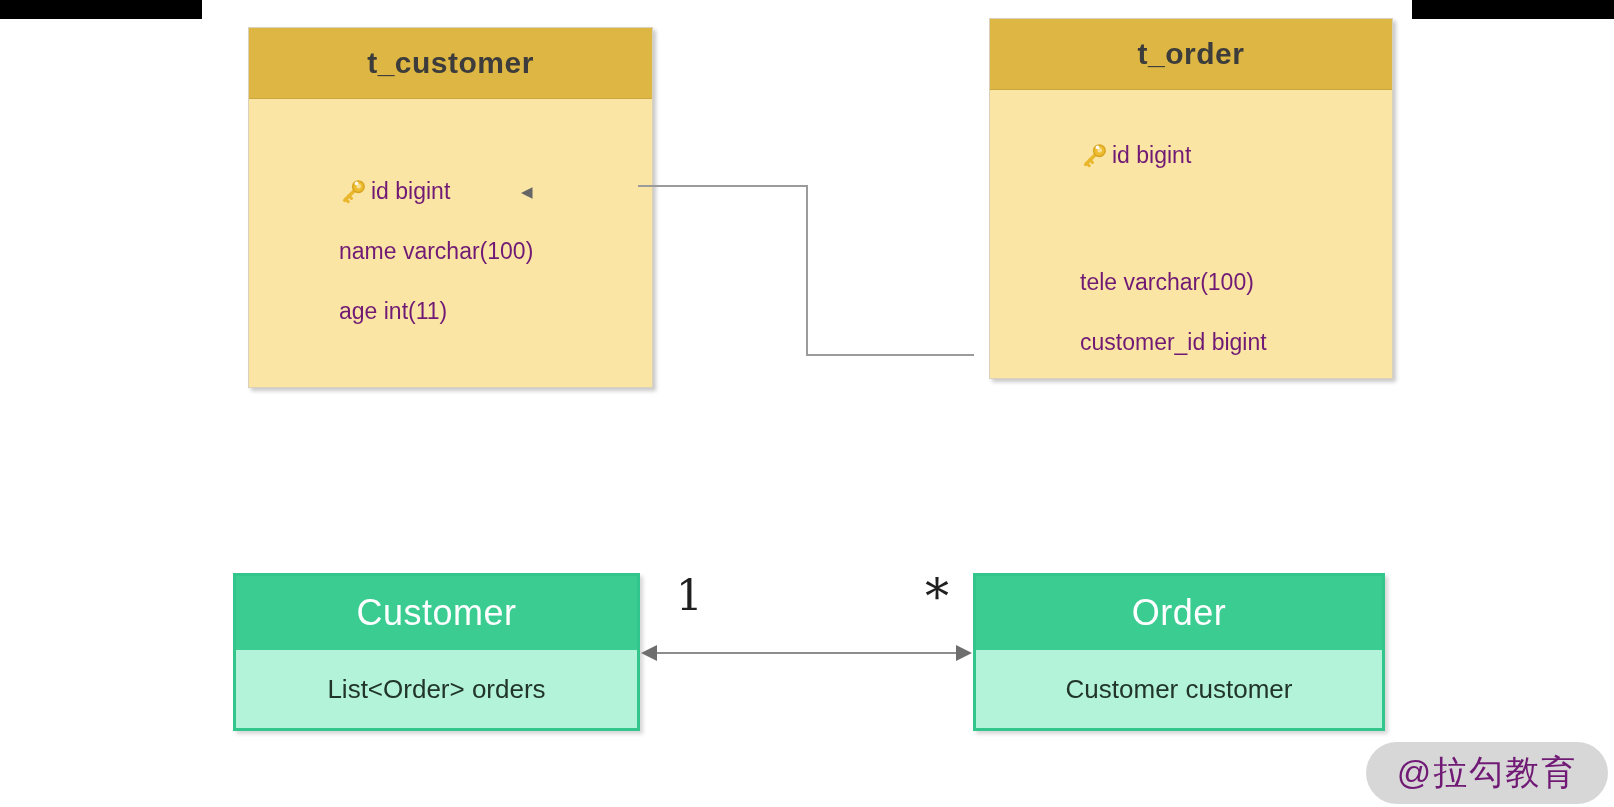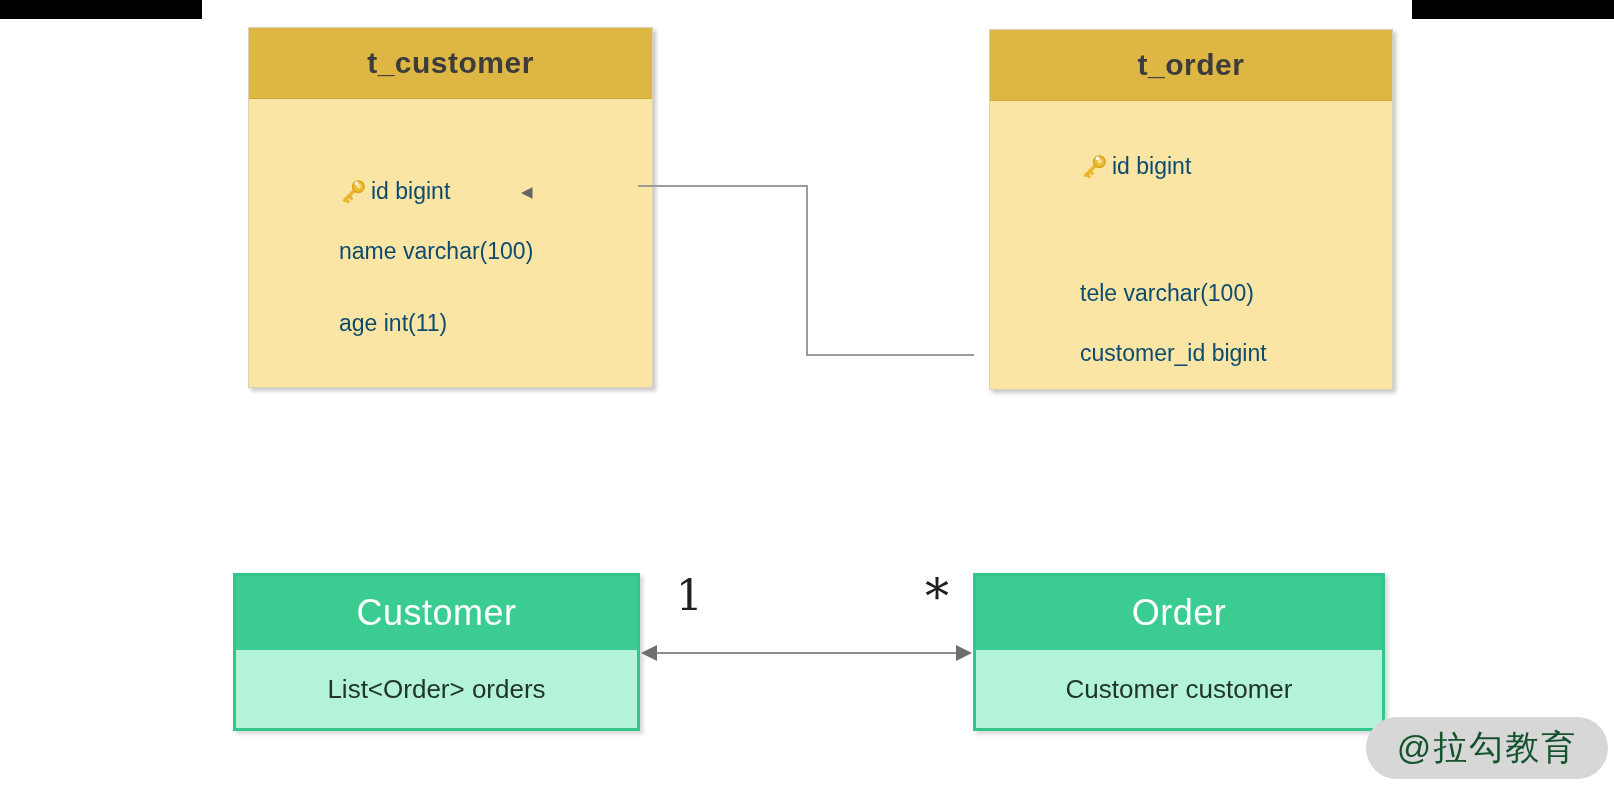--- a/index.html
+++ b/index.html
@@ -12,21 +12,21 @@
   .corner-bar.left { left:0; }
   .corner-bar.right { right:0; }
 
   
   .er-table { position:absolute; background:#FAE5A4; border:1px solid #d9d2b8;
               box-shadow:3px 3px 4px rgba(0,0,0,0.22);margin-left:15px; }
   .er-header { height:71px; background:#DDB643; border-bottom:1px solid rgba(0,0,0,0.08);
                display:flex; align-items:center; justify-content:center;
                font-size:30px; font-weight:600; color:#3C3C3C; letter-spacing:0.5px; }
   .er-field { position:absolute; left:90px; height:30px; display:flex; align-items:center;
-              font-size:23px; color:#0c4a6e; white-space:nowrap; }
+              font-size:23px; color:#701a75; white-space:nowrap; }
   .key-icon { width:30px; height:30px; display:inline-block; margin-right:2px; flex:0 0 auto; }
   .pk-marker { position:absolute; left:272px; top:156px; font-size:15px; color:#666666; line-height:1; }
 
   
   .conn { position:absolute; background:#9B9B9B; }
 
   
   .uml-class { position:absolute; width:404px; height:158px; background:#B3F3D9;
                border:3px solid #32C58C; box-shadow:3px 3px 4px rgba(0,0,0,0.16); }
   .uml-header { height:74px; background:#3BCC92; display:flex; align-items:center; justify-content:center;
@@ -36,23 +36,23 @@
 
   
   .assoc-line { position:absolute; height:2px; background:#8D8D8D; }
   .arrowhead { position:absolute; width:0; height:0; border-top:8px solid transparent; border-bottom:8px solid transparent; }
   .arrowhead.west { border-right:16px solid #6E6E6E; }
   .arrowhead.east { border-left:16px solid #6E6E6E; }
   .multiplicity { position:absolute; font-family:"DejaVu Serif","Liberation Serif",serif;
                   color:#1F1F1F; line-height:1; }
 
   
-  .watermark { position:absolute; left:1366px; top:717px; width:242px; height:62px;
+  .watermark { position:absolute; left:1366px; top:742px; width:242px; height:62px;
                background:#D7D7D7; border-radius:31px; display:flex; align-items:center; justify-content:center;
-               font-size:34px; color:#14532d; letter-spacing:2px; z-index:10; }
+               font-size:34px; color:#701a75; letter-spacing:2px; z-index:10; }
 </style>
 </head>
 <body>
 
 <div class="stage">
 
   <div class="corner-bar left"></div>
   <div class="corner-bar right"></div>
 
   <div class="er-table" style="left:233px; top:27px; width:405px; height:361px;">
@@ -64,27 +64,27 @@
         <line x1="5.2" y1="18.4" x2="7.4" y2="20.6" stroke="#E9B62C" stroke-width="2.4" stroke-linecap="round"></line>
         <circle cx="15.5" cy="8.5" r="4.6" fill="#EDBC2F" stroke="#D9A520" stroke-width="1.2"></circle>
         <circle cx="15.8" cy="8.2" r="1.8" fill="#FAE09A"></circle>
         <circle cx="14.0" cy="5.8" r="1.5" fill="#FFFFFF" opacity="0.95"></circle>
       </svg>
       <span>id bigint</span>
     </div>
     <div class="er-field" style="top:208px;">
       <span>name varchar(100)</span>
     </div>
-    <div class="er-field" style="top:280px;">
+    <div class="er-field" style="top:268px;">
       <span>age int(11)</span>
     </div>
     <span class="pk-marker">◀</span>
   </div>
 
-  <div class="er-table" style="left:974px; top:29px; width:404px; height:361px;">
+  <div class="er-table" style="left:974px; top:18px; width:404px; height:361px;">
     <div class="er-header">t_order</div>
     <div class="er-field" style="top:121px;">
       <svg class="key-icon" viewBox="0 0 24 24">
         <line x1="13" y1="11" x2="4.5" y2="19.5" stroke="#E9B62C" stroke-width="2.8" stroke-linecap="round"></line>
         <line x1="7.8" y1="15.8" x2="10.0" y2="18.0" stroke="#E9B62C" stroke-width="2.4" stroke-linecap="round"></line>
         <line x1="5.2" y1="18.4" x2="7.4" y2="20.6" stroke="#E9B62C" stroke-width="2.4" stroke-linecap="round"></line>
         <circle cx="15.5" cy="8.5" r="4.6" fill="#EDBC2F" stroke="#D9A520" stroke-width="1.2"></circle>
         <circle cx="15.8" cy="8.2" r="1.8" fill="#FAE09A"></circle>
         <circle cx="14.0" cy="5.8" r="1.5" fill="#FFFFFF" opacity="0.95"></circle>
       </svg>

